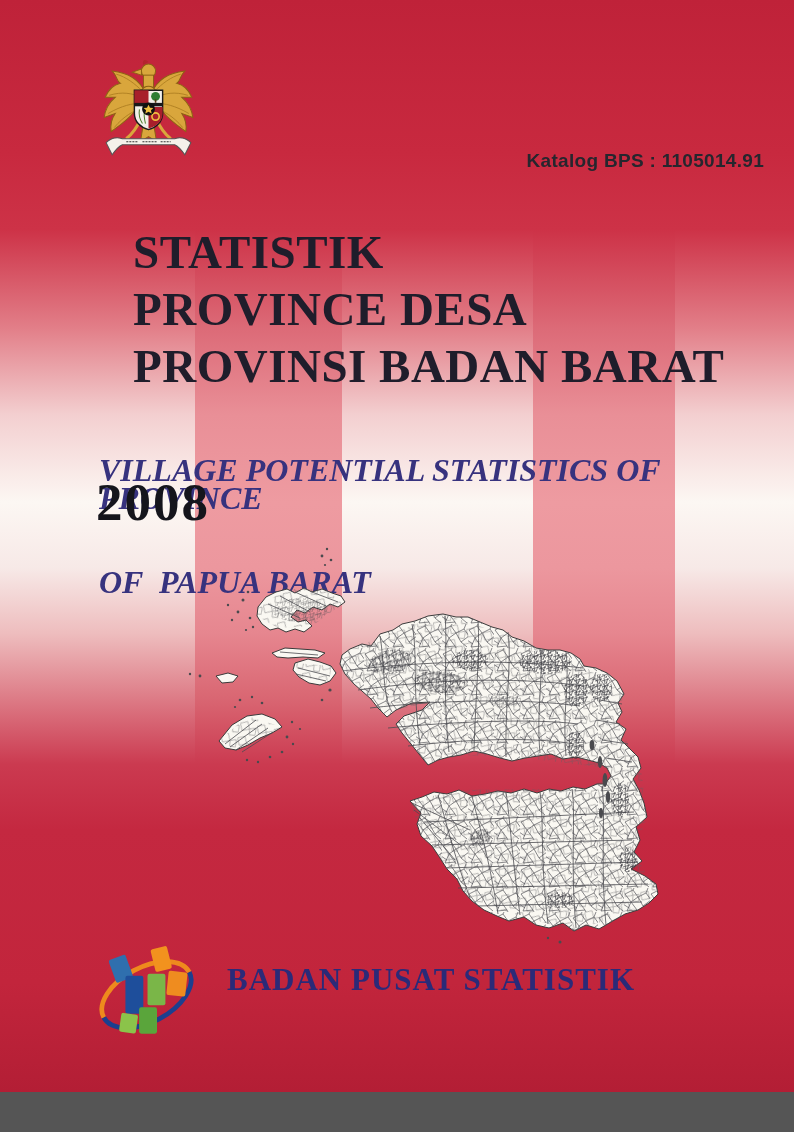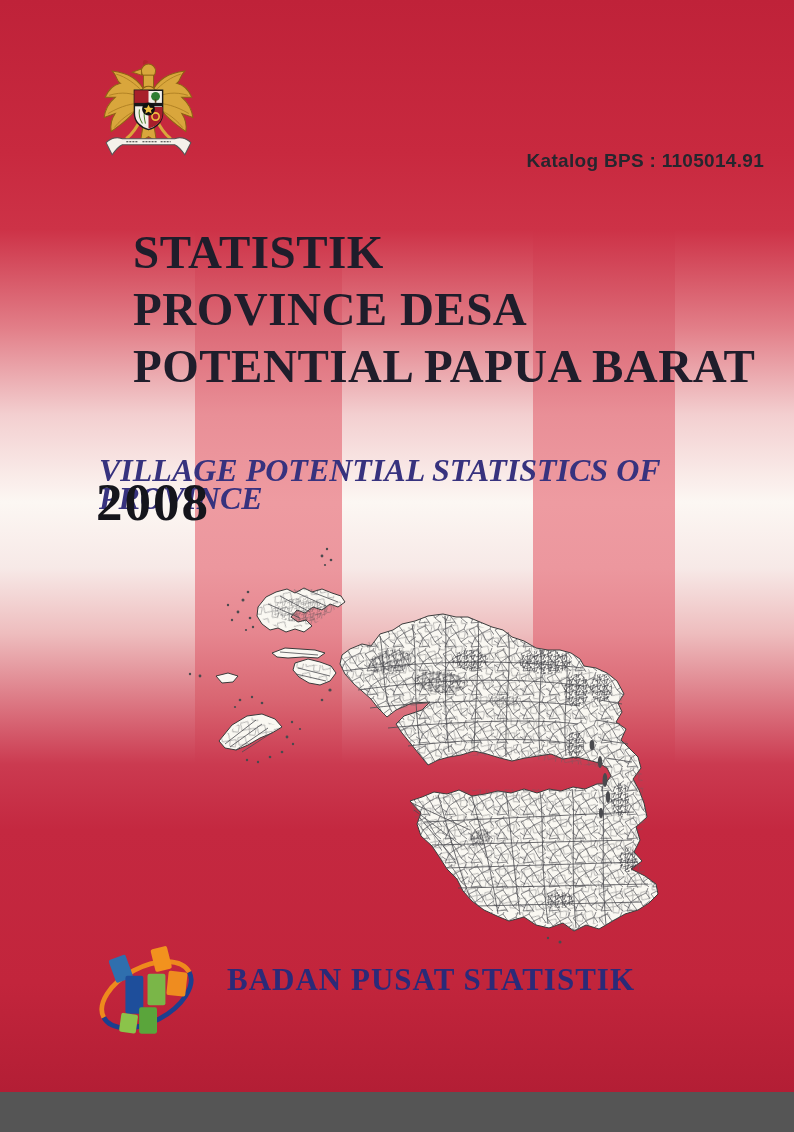--- a/index.html
+++ b/index.html
@@ -114,25 +114,26 @@
         <path d="M60,84 L70,84" stroke-dasharray="2 1"></path>
       </g>
     </g>
   </svg>
 
   <div class="abs" id="catalog">Katalog BPS : 1105014.91</div>
 
   <div class="abs" id="title">
     <div>STATISTIK</div>
     <div>PROVINCE DESA</div>
-    <div>POTENTIAL PAPUA BARAT</div>
+    <div>PROVINSI BADAN BARAT</div>
   </div>
 
   <div class="abs" id="subtitle">
     <div>VILLAGE POTENTIAL STATISTICS OF PROVINCE</div>
+    <div>OF  PAPUA BARAT</div>
   </div>
 
   <div class="abs" id="year">2008</div>
 
   <svg class="abs" style="left:185px;top:535px" width="520" height="410" viewBox="185 535 520 410">
     <defs>
       <pattern id="cells" width="26" height="24" patternUnits="userSpaceOnUse">
         <g fill="none" stroke="#55555a" stroke-width="0.7">
           <path d="M1,6 L9,2 L14,9 L7,14 Z"></path>
           <path d="M14,9 L22,5 L27,12 L19,18 L14,9"></path>

